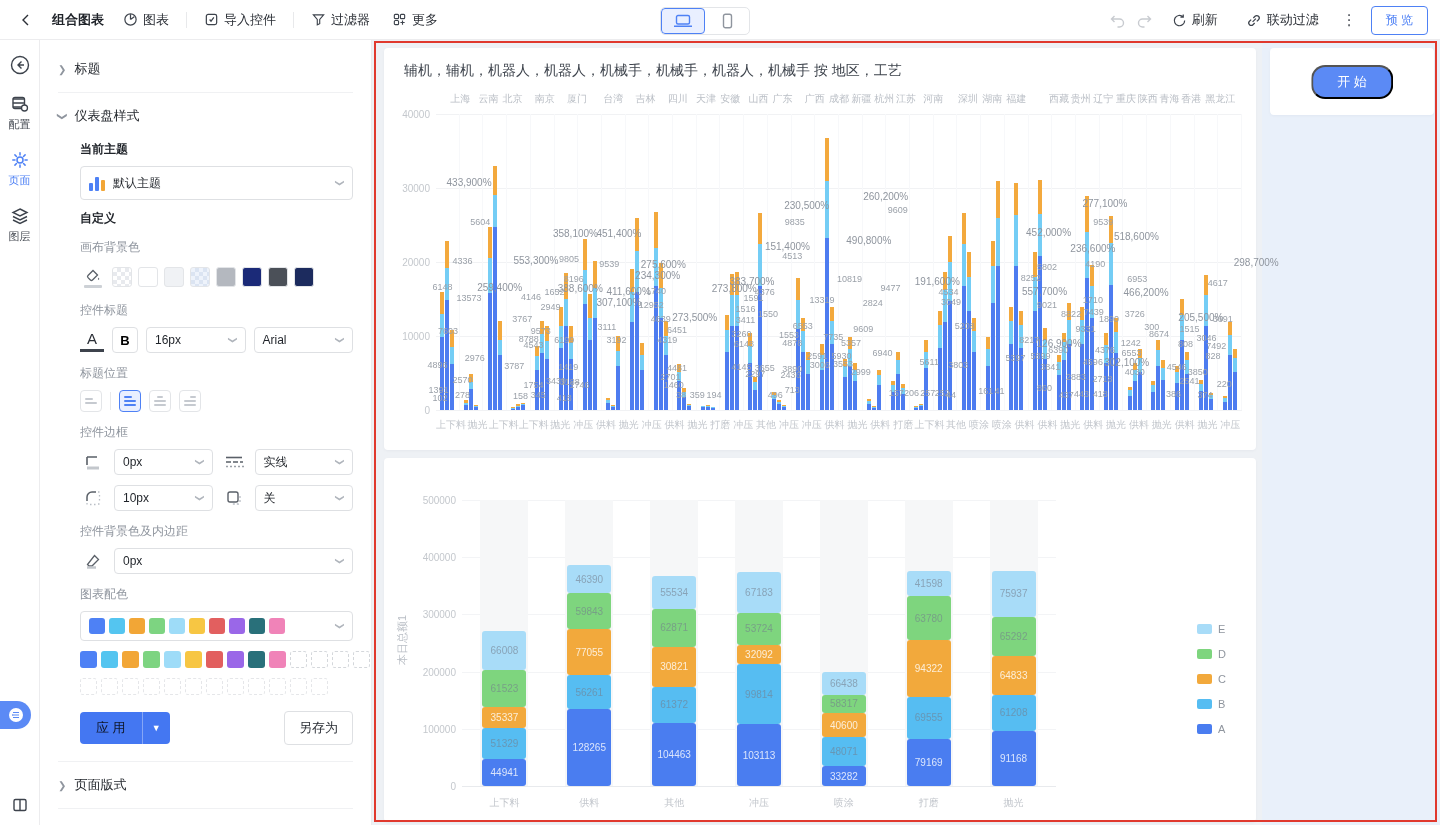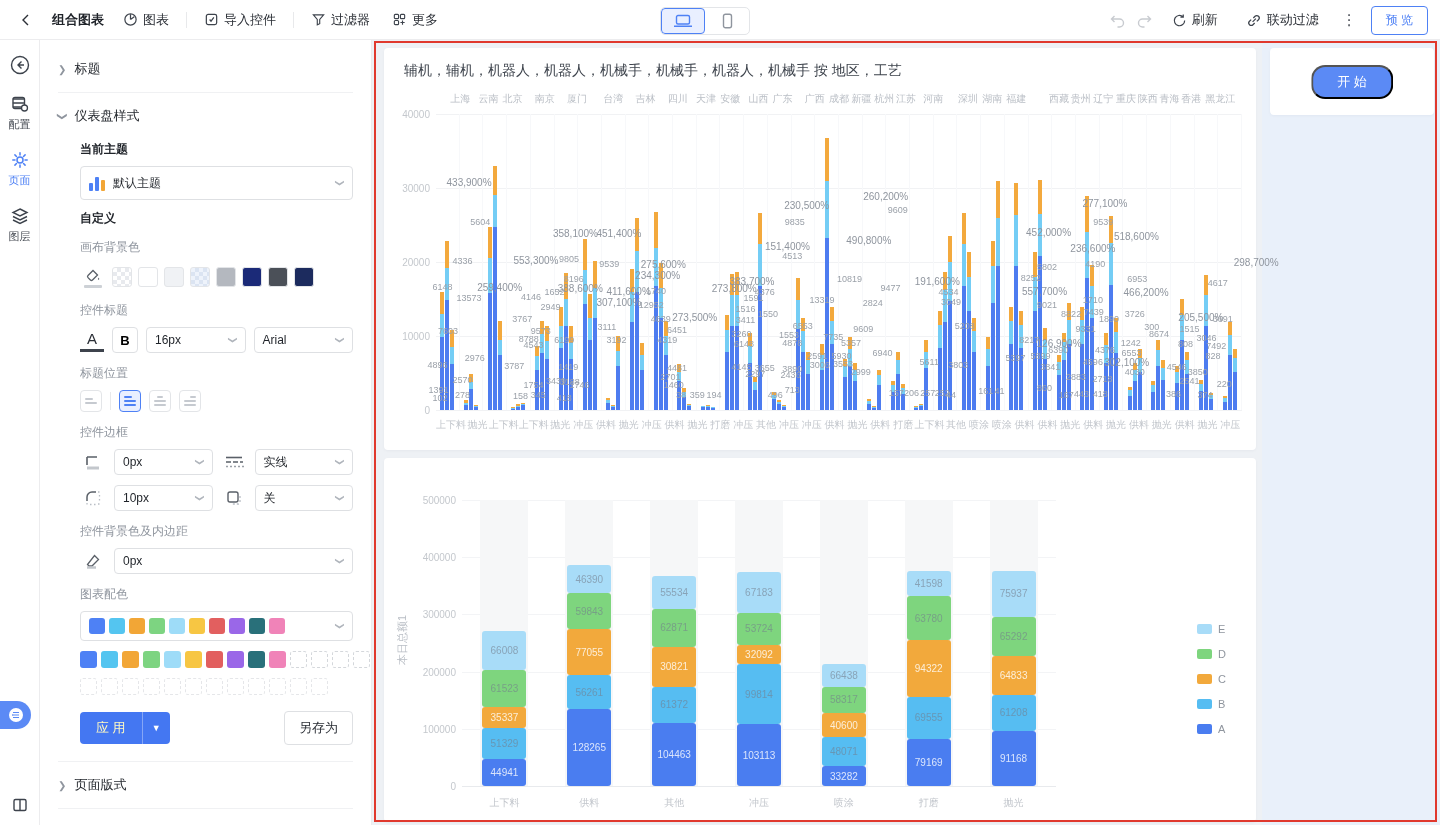--- a/index.html
+++ b/index.html
@@ -72,21 +72,21 @@
   .pos-ico.active { border-color:#4e81f5; background:#e9efff; }
   .pos-ico.active i { background:#4e81f5; }
   .pos-sep { width:1px; height:18px; background:#e8e9eb; }
   .palette-select { height:30px; gap:0; }
   .pal-dot { width:16px; height:16px; border-radius:3px; margin-right:4px; }
   .pal-grid { display:flex; gap:4px; margin-top:10px; flex-wrap:wrap; width:292px; }
   .pal-cell { width:17px; height:17px; border-radius:3px; }
   .pal-empty { border:1px dashed #d4d7db; background:#fff; }
   .apply-row { display:flex; align-items:center; margin-top:16px; }
   .apply-btn { display:flex; background:#4477f2; border-radius:4px; overflow:hidden; cursor:pointer; }
-  .apply-main { color:#fef9c3; font-size:13px; padding:7px 16px; }
+  .apply-main { color:#0f172a; font-size:13px; padding:7px 16px; }
   .apply-arrow { color:#fff; padding:7px 9px; border-left:1px solid rgba(255,255,255,.35); font-size:9px; display:flex; align-items:center; }
   .saveas-btn { margin-left:auto; border:1px solid #dee0e3; border-radius:4px; font-size:13px; color:#2b2f36;
     padding:7px 14px; background:#fff; cursor:pointer; }
 
   
   .canvas { position:absolute; left:372px; top:40px; width:1068px; height:785px; background:#eef1f5; }
   .selection-border { position:absolute; inset:1px 3px 3px 2px; border:2px solid #e0392e; z-index:50; pointer-events:none; }
   .card { position:absolute; background:#fff; border-radius:4px; box-shadow:0 1px 3px rgba(31,35,41,.04); }
   .card1 { left:12px; top:8px; width:872px; height:402px; }
   .card2 { left:12px; top:418px; width:872px; height:364px; }
@@ -1204,21 +1204,21 @@
           <span style="left: 75.8%; top: 64.5%;">9021</span>
           <span style="left: 78.8%; top: 67.7%;">8822</span>
           <span style="left: 73.6%; top: 76.5%;">8217</span>
           <span style="left: 71.9%; top: 82.3%;">5397</span>
           <span style="left: 75%; top: 81.6%;">5899</span>
           <span style="left: 77.2%; top: 79.7%;">6390</span>
           <span class="pct" style="left: 77.3%; top: 77.4%;">126,900%</span>
           <span style="left: 76.2%; top: 85.5%;">3841</span>
           <span style="left: 79.4%; top: 88.7%;">2883</span>
           <span style="left: 75.5%; top: 92.6%;">860</span>
-          <span style="left: 78.2%; top: 94.8%;">167</span>
+          <span style="left: 78.2%; top: 94.8%;">437</span>
           <span class="pct" style="left: 83%; top: 30%;">277,100%</span>
           <span style="left: 82.8%; top: 36.4%;">9539</span>
           <span class="pct" style="left: 86.9%; top: 41.3%;">518,600%</span>
           <span class="pct" style="left: 81.5%; top: 45.2%;">236,600%</span>
           <span style="left: 81.8%; top: 50.6%;">4190</span>
           <span style="left: 81.5%; top: 62.9%;">1710</span>
           <span style="left: 81.6%; top: 66.8%;">7439</span>
           <span style="left: 83.5%; top: 69.4%;">1890</span>
           <span style="left: 80.6%; top: 72.6%;">9331</span>
           <span style="left: 83%; top: 79.7%;">4376</span>
@@ -1391,21 +1391,21 @@
             <div class="c2-stack">
               <div class="c2-seg" style="height: 19.9692px; background: rgb(74, 125, 240);">
                 <b style="color: rgba(255, 255, 255, 0.8);">33282</b>
               </div>
               <div class="c2-seg" style="height: 28.8426px; background: rgb(86, 189, 242);">
                 <b style="color: rgba(115, 125, 140, 0.6);">48071</b>
               </div>
               <div class="c2-seg" style="height: 24.36px; background: rgb(242, 169, 60);">
                 <b style="color: rgba(255, 255, 255, 0.8);">40600</b>
               </div>
-              <div class="c2-seg" style="height: 26px; background: rgb(126, 213, 126);">
+              <div class="c2-seg" style="height: 18px; background: rgb(126, 213, 126);">
                 <b style="color: rgba(115, 125, 140, 0.6);">58317</b>
               </div>
               <div class="c2-seg" style="height: 23px; background: rgb(168, 220, 248);">
                 <b style="color: rgba(115, 125, 140, 0.6);">66438</b>
               </div>
             </div>
           </div>
           <div class="c2-col">
             <div class="c2-stripe"></div>
             <div class="c2-stack">

